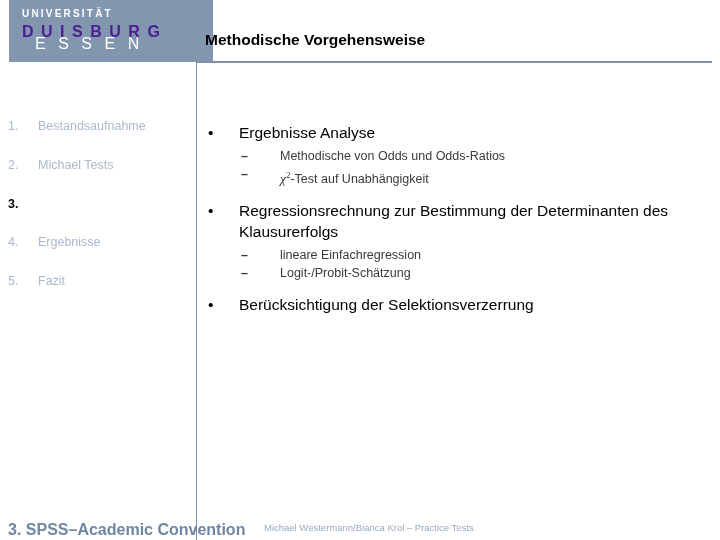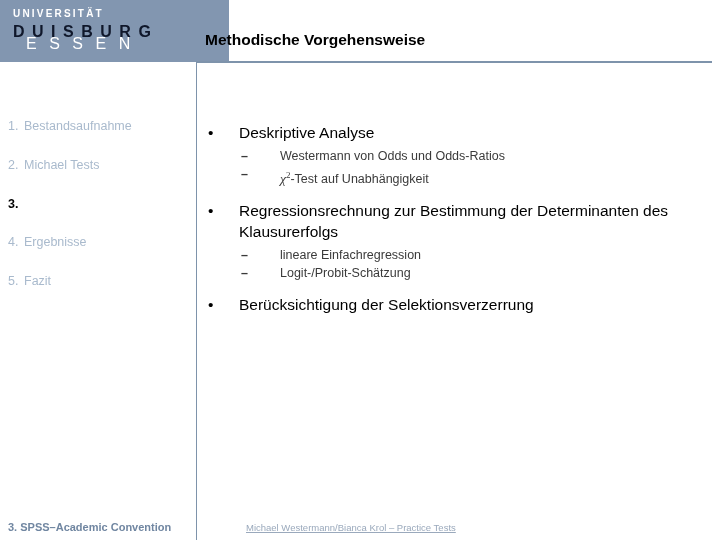--- a/index.html
+++ b/index.html
@@ -12,44 +12,44 @@
     height: 540px;
     position: relative;
     overflow: hidden;
     font-family: "Liberation Sans", sans-serif;
     -webkit-font-smoothing: none;
   }
 
   
   .logo-block {
     position: absolute;
-    left: 0;
-    top: 0;
-    width: 229px;
+    left: 9px;
+    top: 0;
+    width: 204px;
     height: 62px;
     background: #8296b0;
     overflow: hidden;
   }
   .logo-universitaet {
     position: absolute;
     left: 13px;
     top: 9px;
     font-size: 10px;
     font-weight: bold;
     color: #ffffff;
     letter-spacing: 2.2px;
     line-height: 1;
   }
   .logo-duisburg {
     position: absolute;
     left: 13px;
     top: 24px;
     font-size: 16px;
     font-weight: bold;
-    color: #0f172a;
+    color: #4c1d95;
     letter-spacing: 7.5px;
     line-height: 1;
   }
   .logo-essen {
     position: absolute;
     left: 26px;
     top: 36px;
     font-size: 16px;
     font-weight: normal;
     color: #ffffff;
@@ -102,21 +102,21 @@
   }
   .sidebar-item .num {
     position: absolute;
     left: 8px;
     top: 0;
     font-size: 12.5px;
     line-height: 17px;
   }
   .sidebar-item .label {
     display: block;
-    margin-left: 16px;
+    margin-left: 30px;
     font-size: 12.5px;
     line-height: 17px;
     white-space: pre-line;
   }
   .sidebar-item.inactive .num,
   .sidebar-item.inactive .label {
     color: #a9bacd;
     font-weight: normal;
   }
   .sidebar-item.active .num,
@@ -180,33 +180,32 @@
     font-size: 9px;
     font-style: normal;
     vertical-align: super;
   }
 
   
   .footer-left {
     position: absolute;
     left: 8px;
     top: 521px;
-    font-size: 11px;
+    font-size: 16px;
     font-weight: bold;
     color: #7086a1;
     white-space: nowrap;
   }
   .footer-right {
     position: absolute;
-    left: 246px;
+    left: 264px;
     top: 522px;
     font-size: 9.5px;
     color: #9aa9bc;
     white-space: nowrap;
-    text-decoration: underline;
   }
 </style>
 </head>
 <body>
 
 <div class="logo-block">
   <div class="logo-universitaet">UNIVERSITÄT</div>
   <div class="logo-duisburg">DUISBURG</div>
   <div class="logo-essen">ESSEN</div>
 </div>
@@ -242,25 +241,25 @@
     <span class="label">Fazit</span>
   </div>
 
 </div>
 
 <div class="content">
 
   <div class="group-1">
     <div class="bullet-l1">
       <span class="marker">•</span>
-      <span class="text">Deskriptive Analyse</span>
-    </div>
-    <div class="bullet-l2">
-      <span class="marker">–</span>
-      <span class="text">Westermann von Odds und Odds-Ratios</span>
+      <span class="text">Ergebnisse Analyse</span>
+    </div>
+    <div class="bullet-l2">
+      <span class="marker">–</span>
+      <span class="text">Methodische von Odds und Odds-Ratios</span>
     </div>
     <div class="bullet-l2">
       <span class="marker">–</span>
       <span class="text"><span class="chi"><span>χ</span><sup>2</sup></span><span>-Test auf Unabhängigkeit</span></span>
     </div>
   </div>
 
   <div class="group-2">
     <div class="bullet-l1">
       <span class="marker">•</span>

